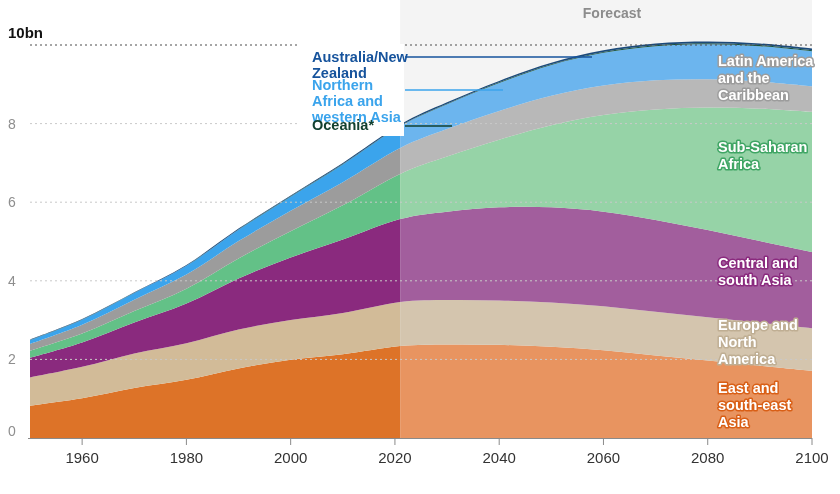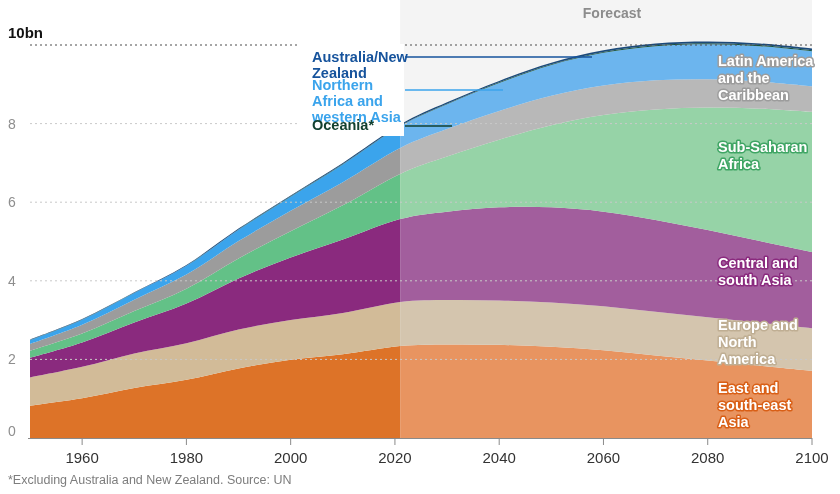--- a/index.html
+++ b/index.html
@@ -141,14 +141,13 @@
       <rect x="300" y="44" width="104" height="92" fill="#ffffff"></rect>
       <g>
         <text x="312" y="62" class="legend-label" fill="#16539c"><tspan x="312" dy="0">Australia/New</tspan><tspan x="312" dy="16">Zealand</tspan></text>
         <line x1="405" x2="592" y1="57" y2="57" stroke="#16539c" stroke-width="1.6"></line>
         <text x="312" y="90" class="legend-label" fill="#3ba4ec"><tspan x="312" dy="0">Northern</tspan><tspan x="312" dy="16">Africa and</tspan><tspan x="312" dy="16">western Asia</tspan></text>
         <line x1="405" x2="503" y1="90" y2="90" stroke="#3ba4ec" stroke-width="1.6"></line>
         <text x="312" y="130" class="legend-label" fill="#12402f"><tspan x="312" dy="0">Oceania*</tspan></text>
         <line x1="405" x2="452" y1="126" y2="126" stroke="#12402f" stroke-width="1.6"></line>
       </g>
     </svg>
-  <div class="footnote">*Excluding Australia and New Zealand. Source: UN</div>
 </div>
 
 </body></html>

